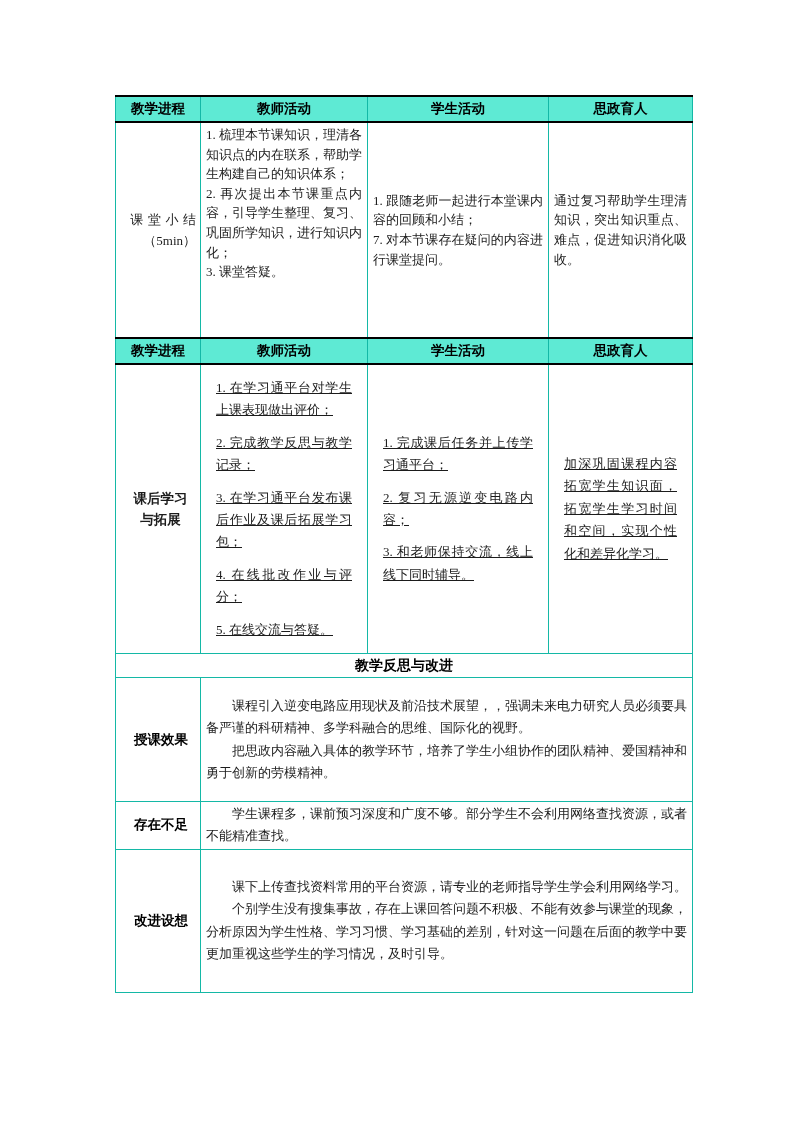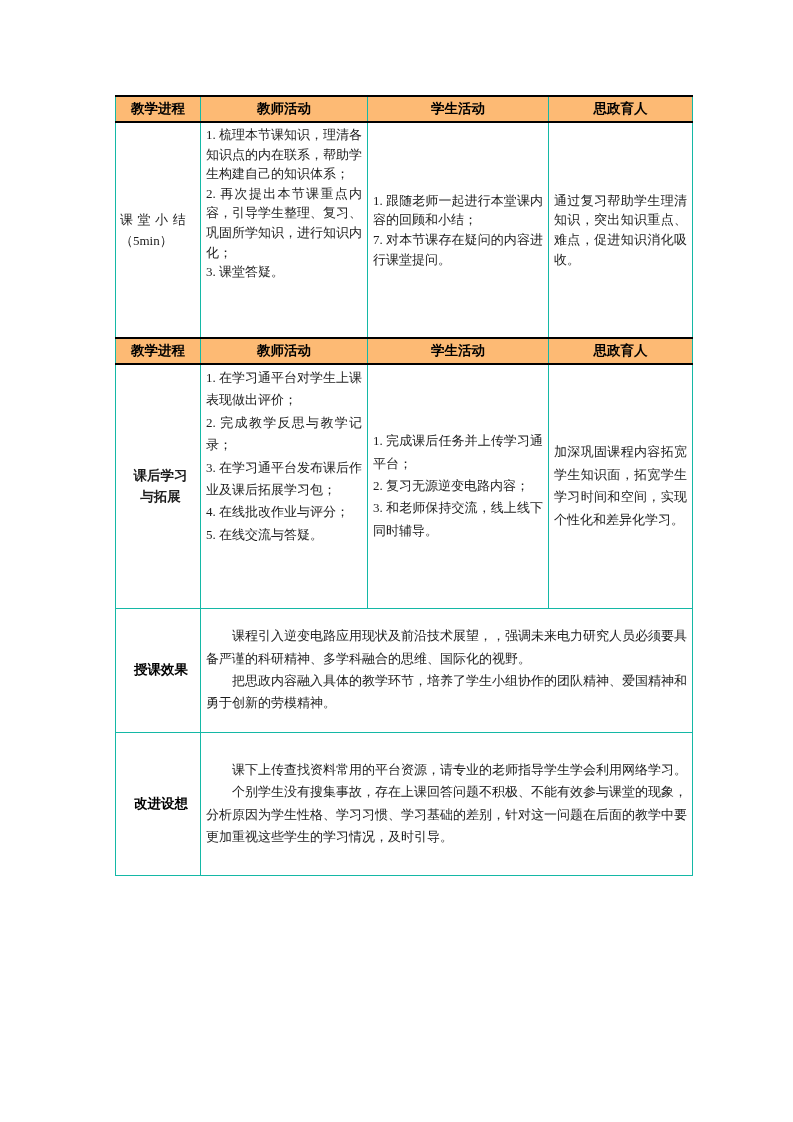--- a/index.html
+++ b/index.html
@@ -8,37 +8,37 @@
     font-family:"Liberation Serif","DejaVu Serif",serif; color:#1c1c1c;
     overflow:hidden;
   }
   table.lesson {
     position:absolute; left:115px; top:95px; width:577px;
     border-collapse:collapse; table-layout:fixed;
   }
   td, th { border:1px solid #14b8a6; padding:0; overflow:hidden; }
 
   th.head {
-    background:#fdba74;
+    background:#5eead4;
     border-top:2.5px solid #000; border-bottom:2.5px solid #000;
     font-family:"Liberation Sans","DejaVu Sans",sans-serif;
     font-weight:bold; font-size:13.5px; color:#000;
     text-align:center; height:24px;
   }
 
   
   .txtcell { font-size:13px; text-align:justify; padding:2px 5px; }
   .v-top { vertical-align:top; }
   .v-mid { vertical-align:middle; }
   .r1 .txtcell p { margin:0; line-height:19.6px; text-align:justify; }
-  .r2 .txtcell p { margin:0; line-height:22.4px; text-align:justify; }
+  .r2 .txtcell p { margin:10px; line-height:22.4px; text-align:justify;text-decoration:underline; }
 
   
   .stagecell { vertical-align:middle; font-size:13px; }
-  .stage-center { text-align:left; line-height:21px; padding:0 4px; }
+  .stage-center { text-align:right; line-height:21px; padding:0 4px; }
   .stage-center .l1 { letter-spacing:0.35em; margin-right:-0.35em; }
   .stage-bold {
     font-family:"Liberation Sans","DejaVu Sans",sans-serif;
     font-weight:bold; font-size:13.5px; line-height:21px;
     text-align:center; padding-left:5px;
   }
 
   
   .title-cell {
     text-align:center; height:23px;
@@ -114,29 +114,38 @@
         <td class="txtcell v-mid">
           <p>1. 完成课后任务并上传学习通平台；</p>
           <p>2. 复习无源逆变电路内容；</p>
           <p>3. 和老师保持交流，线上线下同时辅导。</p>
         </td>
         <td class="txtcell v-mid">
           <p>加深巩固课程内容拓宽学生知识面，拓宽学生学习时间和空间，实现个性化和差异化学习。</p>
         </td>
       </tr>
 
+      <tr style="height:23px">
+        <td class="title-cell" colspan="4">教学反思与改进</td>
+      </tr>
 
       <tr style="height:124px">
         <td class="label-cell">授课效果</td>
         <td class="refl-cell" colspan="3">
           <p>课程引入逆变电路应用现状及前沿技术展望，，强调未来电力研究人员必须要具备严谨的科研精神、多学科融合的思维、国际化的视野。</p>
           <p>把思政内容融入具体的教学环节，培养了学生小组协作的团队精神、爱国精神和勇于创新的劳模精神。</p>
         </td>
       </tr>
 
+      <tr style="height:46px">
+        <td class="label-cell">存在不足</td>
+        <td class="refl-cell" colspan="3">
+          <p>学生课程多，课前预习深度和广度不够。部分学生不会利用网络查找资源，或者不能精准查找。</p>
+        </td>
+      </tr>
 
       <tr style="height:143px">
         <td class="label-cell">改进设想</td>
         <td class="refl-cell" colspan="3">
           <p>课下上传查找资料常用的平台资源，请专业的老师指导学生学会利用网络学习。</p>
           <p>个别学生没有搜集事故，存在上课回答问题不积极、不能有效参与课堂的现象，分析原因为学生性格、学习习惯、学习基础的差别，针对这一问题在后面的教学中要更加重视这些学生的学习情况，及时引导。</p>
         </td>
       </tr>
 
     </tbody>

